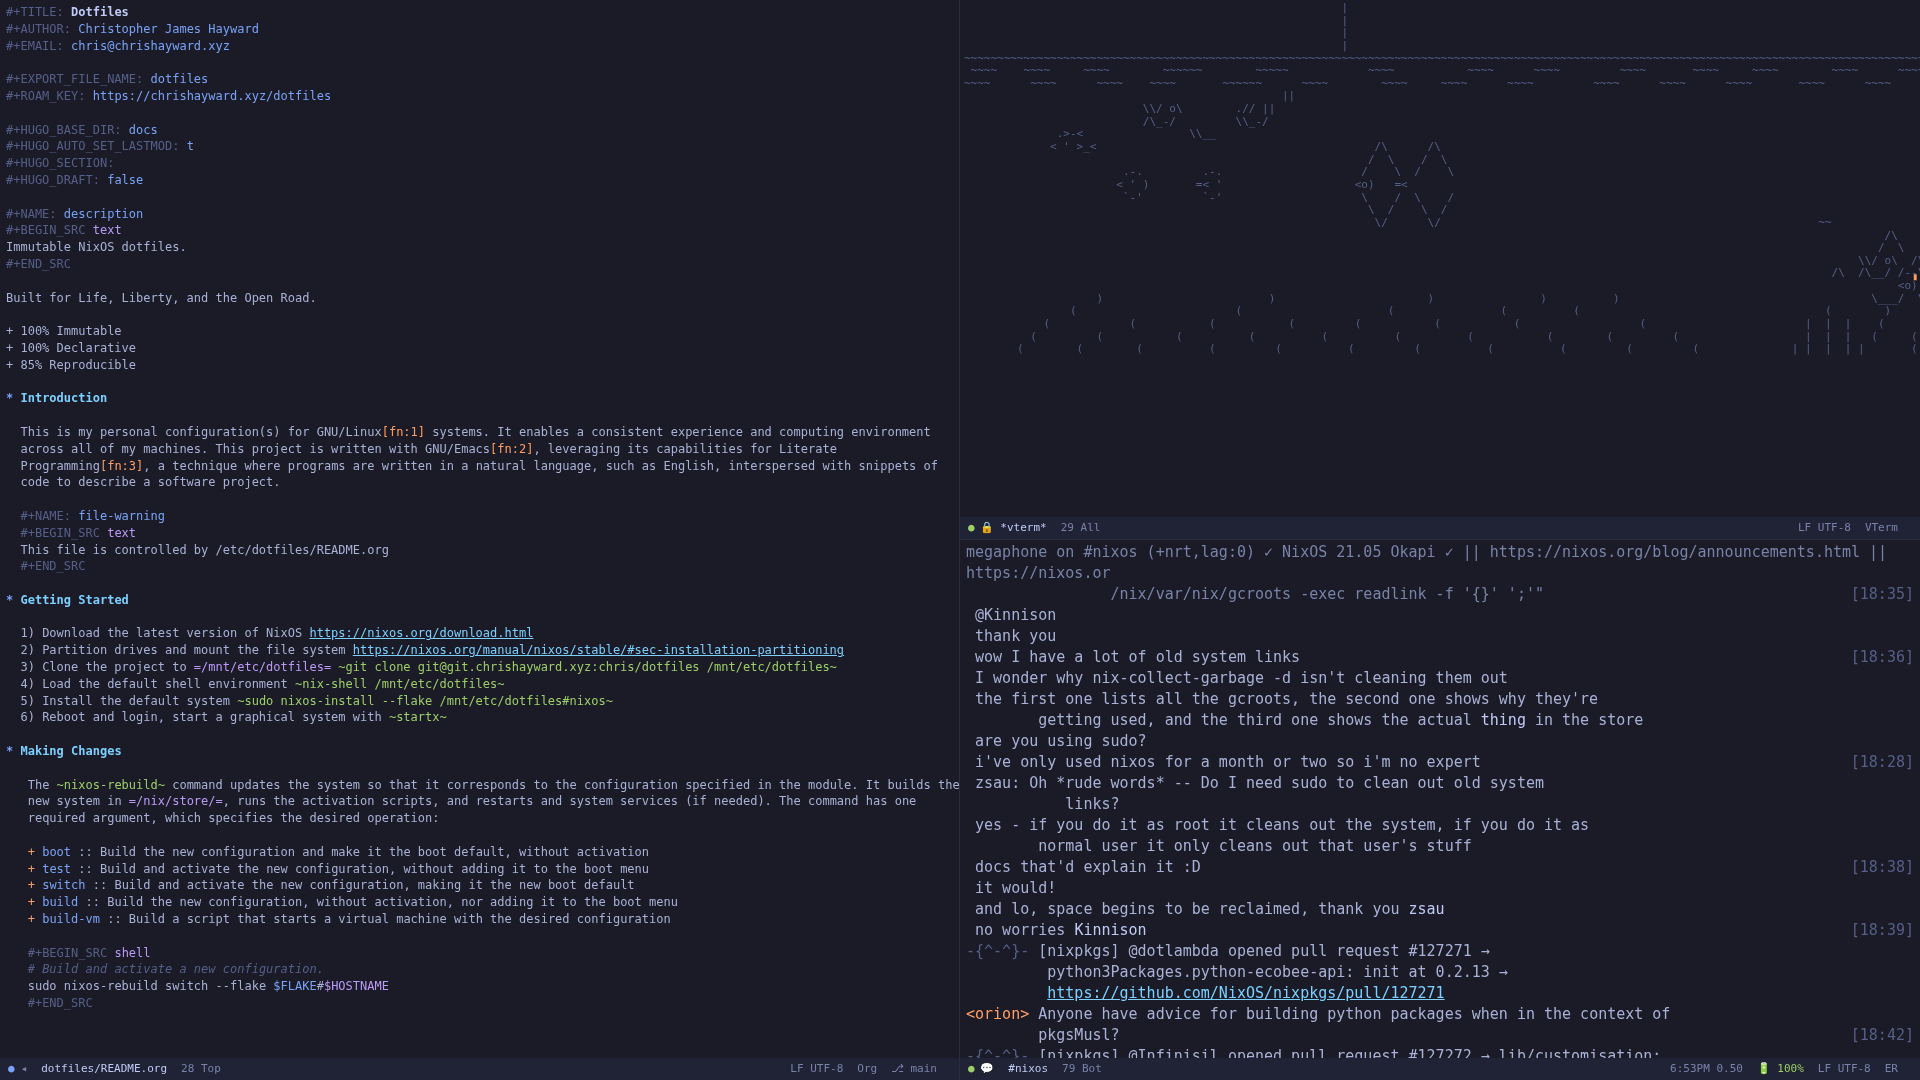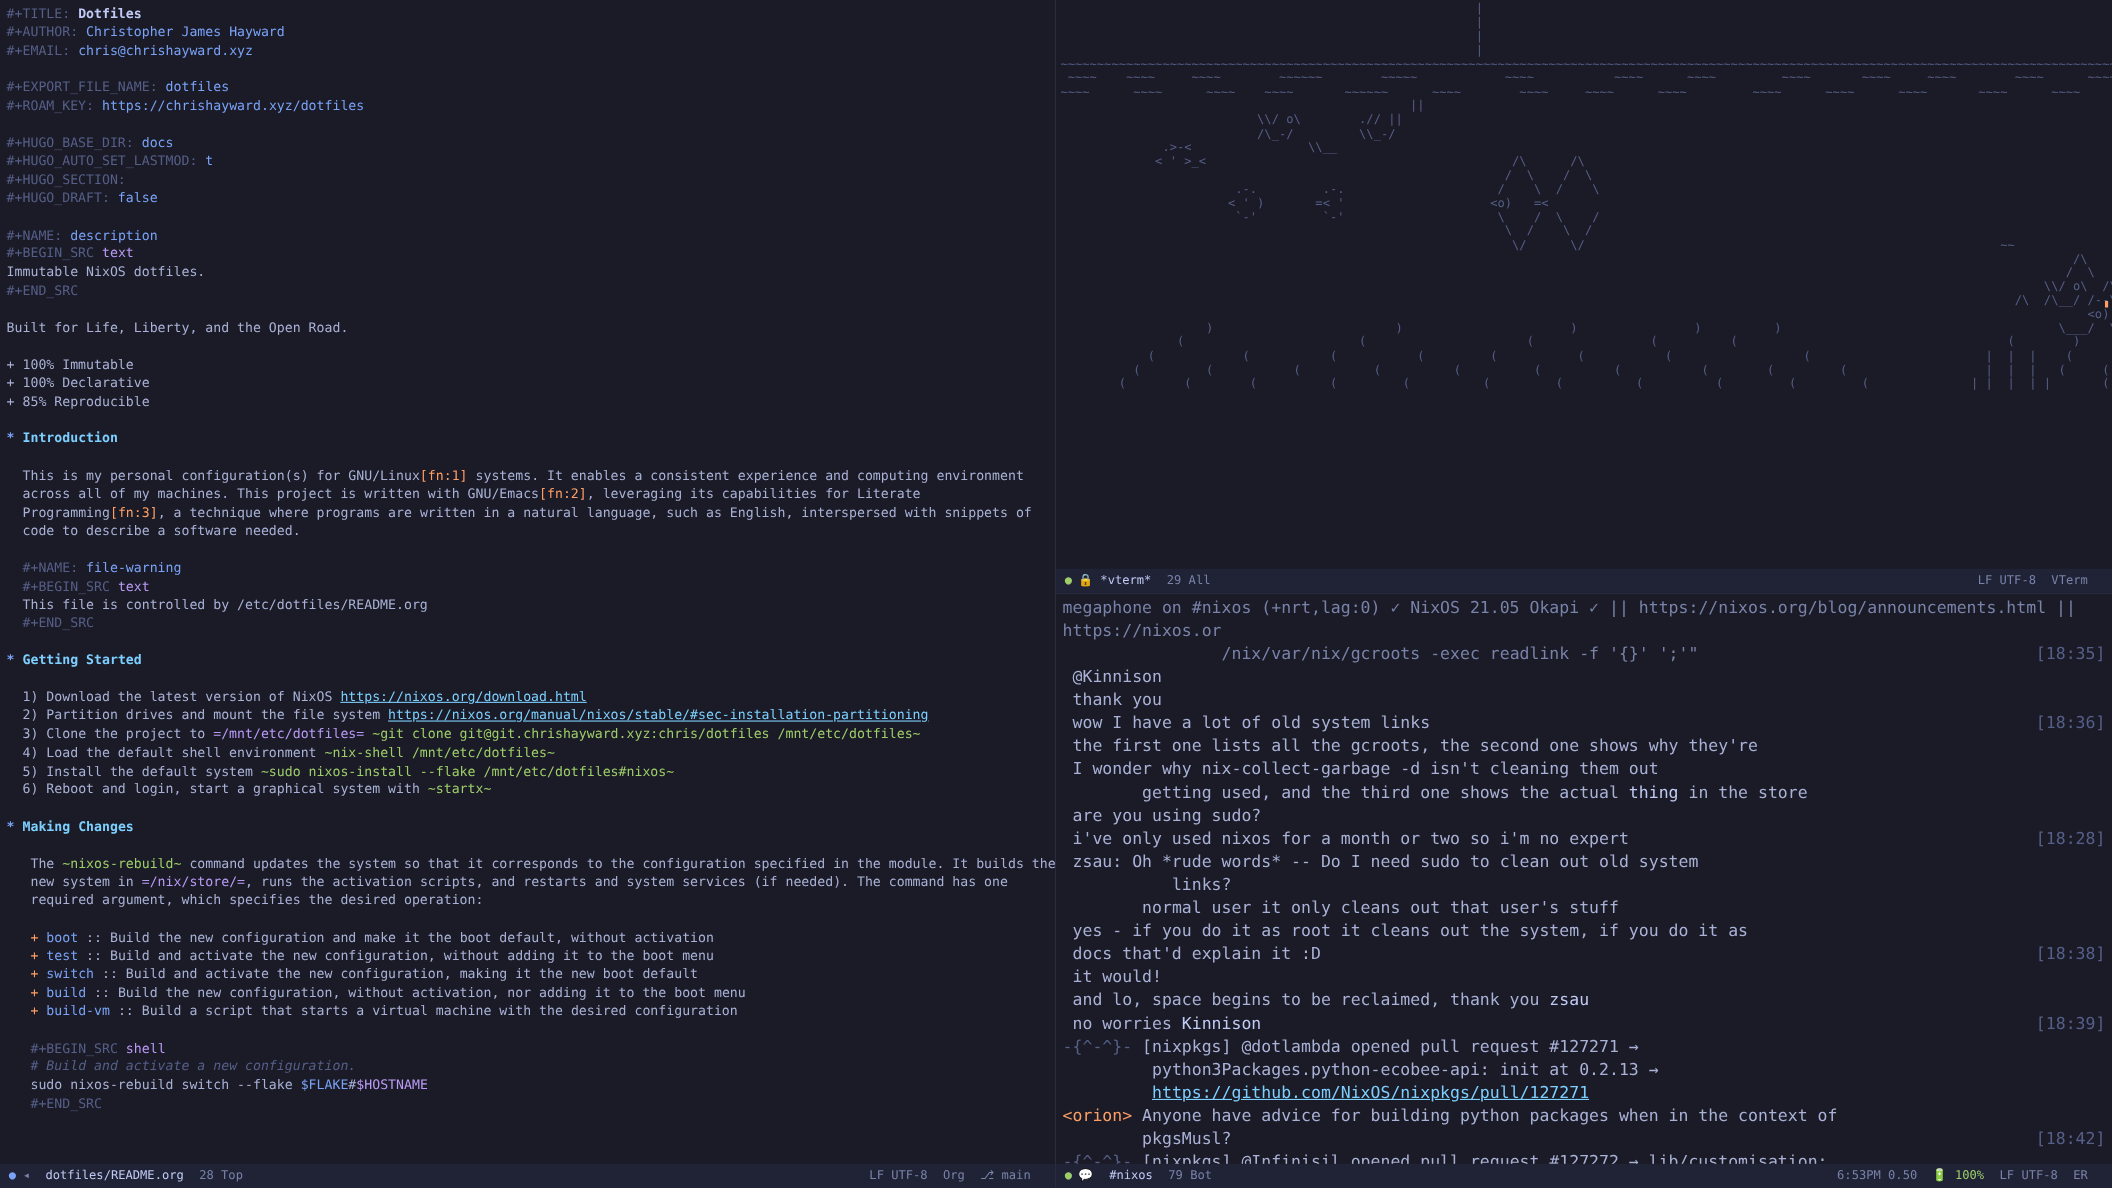--- a/index.html
+++ b/index.html
@@ -130,21 +130,21 @@
 
 <span class="plain">+ 100% Immutable</span>
 <span class="plain">+ 100% Declarative</span>
 <span class="plain">+ 85% Reproducible</span>
 
 <span class="star">*</span> <span class="heading">Introduction</span>
 
   <span class="plain">This is my personal configuration(s) for GNU/Linux</span><span class="footnote">[fn:1]</span><span class="plain"> systems. It enables a consistent experience and computing environment</span>
   <span class="plain">across all of my machines. This project is written with GNU/Emacs</span><span class="footnote">[fn:2]</span><span class="plain">, leveraging its capabilities for Literate</span>
   <span class="plain">Programming</span><span class="footnote">[fn:3]</span><span class="plain">, a technique where programs are written in a natural language, such as English, interspersed with snippets of</span>
-  <span class="plain">code to describe a software needed.</span>
+  <span class="plain">code to describe a software project.</span>
 
   <span class="kw">#+NAME:</span> <span class="meta-val">file-warning</span>
   <span class="begin-src">#+BEGIN_SRC</span> <span class="src-lang">text</span>
   <span class="plain">This file is controlled by /etc/dotfiles/README.org</span>
   <span class="begin-src">#+END_SRC</span>
 
 <span class="star">*</span> <span class="heading">Getting Started</span>
 
   <span class="plain">1) Download the latest version of NixOS </span><span class="link">https://nixos.org/download.html</span>
   <span class="plain">2) Partition drives and mount the file system </span><span class="link">https://nixos.org/manual/nixos/stable/#sec-installation-partitioning</span>
@@ -230,29 +230,29 @@
   </div>
 
   <div class="right-bottom">
     <div class="irc-content">
       <div class="irc-line irc-header"><span>megaphone on #nixos (+nrt,lag:0) </span>✓<span> NixOS 21.05 Okapi </span>✓<span> || https://nixos.org/blog/announcements.html || https://nixos.or</span></div>
       <div class="irc-line irc-header"><span>                /nix/var/nix/gcroots -exec readlink -f '{}' ';'"</span><span class="ts">[18:35]</span></div>
       <div id="irc-lines">
           <div class="irc-line"><span class="nick"><zsau></zsau></span><span class="msg"> @Kinnison</span></div>
           <div class="irc-line"><span class="nick-b"><kinnison></kinnison></span><span class="msg"> thank you</span></div>
           <div class="irc-line"><span class="nick-b"><kinnison></kinnison></span><span class="msg"> wow I have a lot of old system links</span><span class="ts">[18:36]</span></div>
+          <div class="irc-line"><span class="nick-b"><kinnison></kinnison></span><span class="msg"> I wonder why nix-collect-garbage -d isn't cleaning them out</span></div>
           <div class="irc-line"><span class="nick"><zsau></zsau></span><span class="msg"> the first one lists all the gcroots, the second one shows why they're</span></div>
-          <div class="irc-line"><span class="nick-b"><kinnison></kinnison></span><span class="msg"> I wonder why nix-collect-garbage -d isn't cleaning them out</span></div>
           <div class="irc-line"><span class="msg">        getting used, and the third one shows the actual <span class="hl">thing</span> in the store</span></div>
           <div class="irc-line"><span class="nick"><zsau></zsau></span><span class="msg"> are you using sudo?</span></div>
           <div class="irc-line"><span class="nick"><zsau></zsau></span><span class="msg"> i've only used nixos for a month or two so i'm no expert</span><span class="ts">[18:28]</span></div>
           <div class="irc-line"><span class="nick-b"><kinnison></kinnison></span><span class="msg"> zsau: Oh *rude words* -- Do I need sudo to clean out old system</span></div>
           <div class="irc-line"><span class="msg">           links?</span></div>
+          <div class="irc-line"><span class="nick"><zsau></zsau></span><span class="msg"> yes - if you do it as root it cleans out the system, if you do it as</span></div>
           <div class="irc-line"><span class="msg">        normal user it only cleans out that user's stuff</span></div>
-          <div class="irc-line"><span class="nick"><zsau></zsau></span><span class="msg"> yes - if you do it as root it cleans out the system, if you do it as</span></div>
           <div class="irc-line"><span class="nick-b"><kinnison></kinnison></span><span class="msg"> docs that'd explain it :D</span><span class="ts">[18:38]</span></div>
           <div class="irc-line"><span class="nick"><zsau></zsau></span><span class="msg"> it would!</span></div>
           <div class="irc-line"><span class="nick-b"><kinnison></kinnison></span><span class="msg"> and lo, space begins to be reclaimed, thank you <span class="hl">zsau</span></span></div>
           <div class="irc-line"><span class="nick"><zsau></zsau></span><span class="msg"> no worries <span class="hl">Kinnison</span></span><span class="ts">[18:39]</span></div>
         </div>
       <div class="irc-line"><span class="bot">-{^-^}-</span><span class="msg"> [nixpkgs] @dotlambda opened pull request #127271 →</span></div>
       <div class="irc-line"><span class="msg">         python3Packages.python-ecobee-api: init at 0.2.13 →</span></div>
       <div class="irc-line">         <span class="url">https://github.com/NixOS/nixpkgs/pull/127271</span></div>
       <div class="irc-line"><span class="nick-o">&lt;orion&gt;</span><span class="msg"> Anyone have advice for building python packages when in the context of</span></div>
       <div class="irc-line"><span class="msg">        pkgsMusl?</span><span class="ts">[18:42]</span></div>

